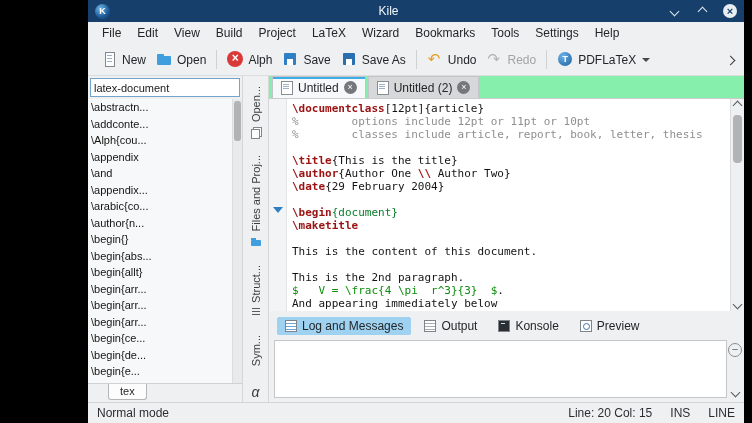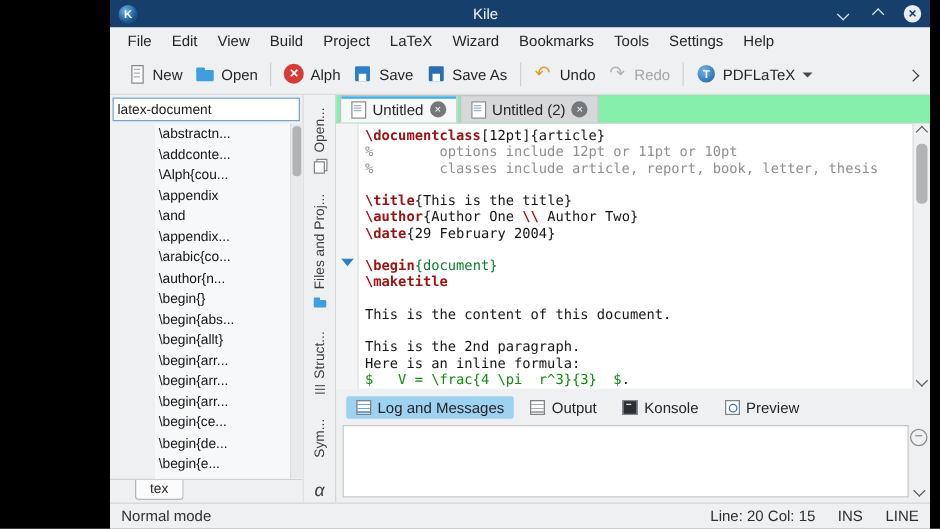--- a/index.html
+++ b/index.html
@@ -55,21 +55,21 @@
                           background:radial-gradient(circle at 35% 30%,#6cb2e8,#1c5e9c);}
   .ticon-pdflatex::after{content:'T';position:absolute;left:0;top:1px;width:16px;text-align:center;color:#fff;font-size:9px;font-weight:bold;line-height:14px;}
 
   
   .main{flex:1;display:flex;min-height:0;}
 
   
   .left-panel{flex:0 0 98px;display:flex;flex-direction:column;border-right:1px solid #d4d6d7;min-height:0;}
   .cmd-filter{margin:2px;height:15px;border:1px solid #74a4ca;background:#fff;font-size:11px;
               font-family:"Liberation Sans",sans-serif;padding:1px 3px;color:#1a1a1a;outline:none;}
-  .cmd-list{flex:1;position:relative;background:#f7f8f9;overflow:hidden;font-size:11px;margin-left:36px;}
+  .cmd-list{flex:1;position:relative;background:#f7f8f9;overflow:hidden;font-size:11px;}
   .cmd-item{line-height:16.5px;height:16.5px;padding-left:3px;white-space:nowrap;overflow:hidden;color:#141414;}
   .cmd-scroll{position:absolute;right:0;top:0;bottom:0;width:9px;background:#e9eaeb;border-left:1px solid #dcdddf;}
   .cmd-thumb{position:absolute;right:1px;top:2px;width:7px;height:40px;border-radius:3px;background:#b1b3b5;}
   .cmd-tabs{flex:0 0 18px;border-top:1px solid #cfd1d2;display:flex;padding-left:20px;background:#eff0f1;}
   .cmd-tab{height:15px;padding:0 11px;font-size:11px;background:#fcfcfd;border:1px solid #b3b5b7;border-top:none;
            border-radius:0 0 3px 3px;line-height:14px;}
 
   
   .side-strip{flex:0 0 25px;background:#eff0f1;border-right:1px solid #d4d6d7;display:flex;flex-direction:column;
               align-items:center;padding-top:6px;gap:9px;min-height:0;overflow:hidden;}
@@ -348,21 +348,20 @@
             <div class="code-line"><span class="tok-cmd">\title</span><span class="tok-plain">{This is the title}</span></div>
             <div class="code-line"><span class="tok-cmd">\author</span><span class="tok-plain">{Author One </span><span class="tok-cmd">\\</span><span class="tok-plain"> Author Two}</span></div>
             <div class="code-line"><span class="tok-cmd">\date</span><span class="tok-plain">{29 February 2004}</span></div>
             <div class="code-line">&nbsp;</div>
             <div class="code-line"><span class="tok-cmd">\begin</span><span class="tok-env">{document}</span></div>
             <div class="code-line"><span class="tok-cmd">\maketitle</span></div>
             <div class="code-line">&nbsp;</div>
             <div class="code-line"><span class="tok-plain">This is the content of this document.</span></div>
             <div class="code-line">&nbsp;</div>
             <div class="code-line"><span class="tok-plain">This is the 2nd paragraph.</span></div>
-            <div class="code-line"><span class="tok-plain">Here is an inline formula:</span></div>
             <div class="code-line"><span class="tok-math">$   V = \frac{4 \pi  r^3}{3}  $</span><span class="tok-plain">.</span></div>
             <div class="code-line"><span class="tok-plain">And appearing immediately below</span></div>
           </div>
         <div class="vscroll">
           <span class="chev chev-up vs-up"></span>
           <div class="vs-thumb"></div>
           <span class="chev chev-down vs-down"></span>
         </div>
       </div>
 

